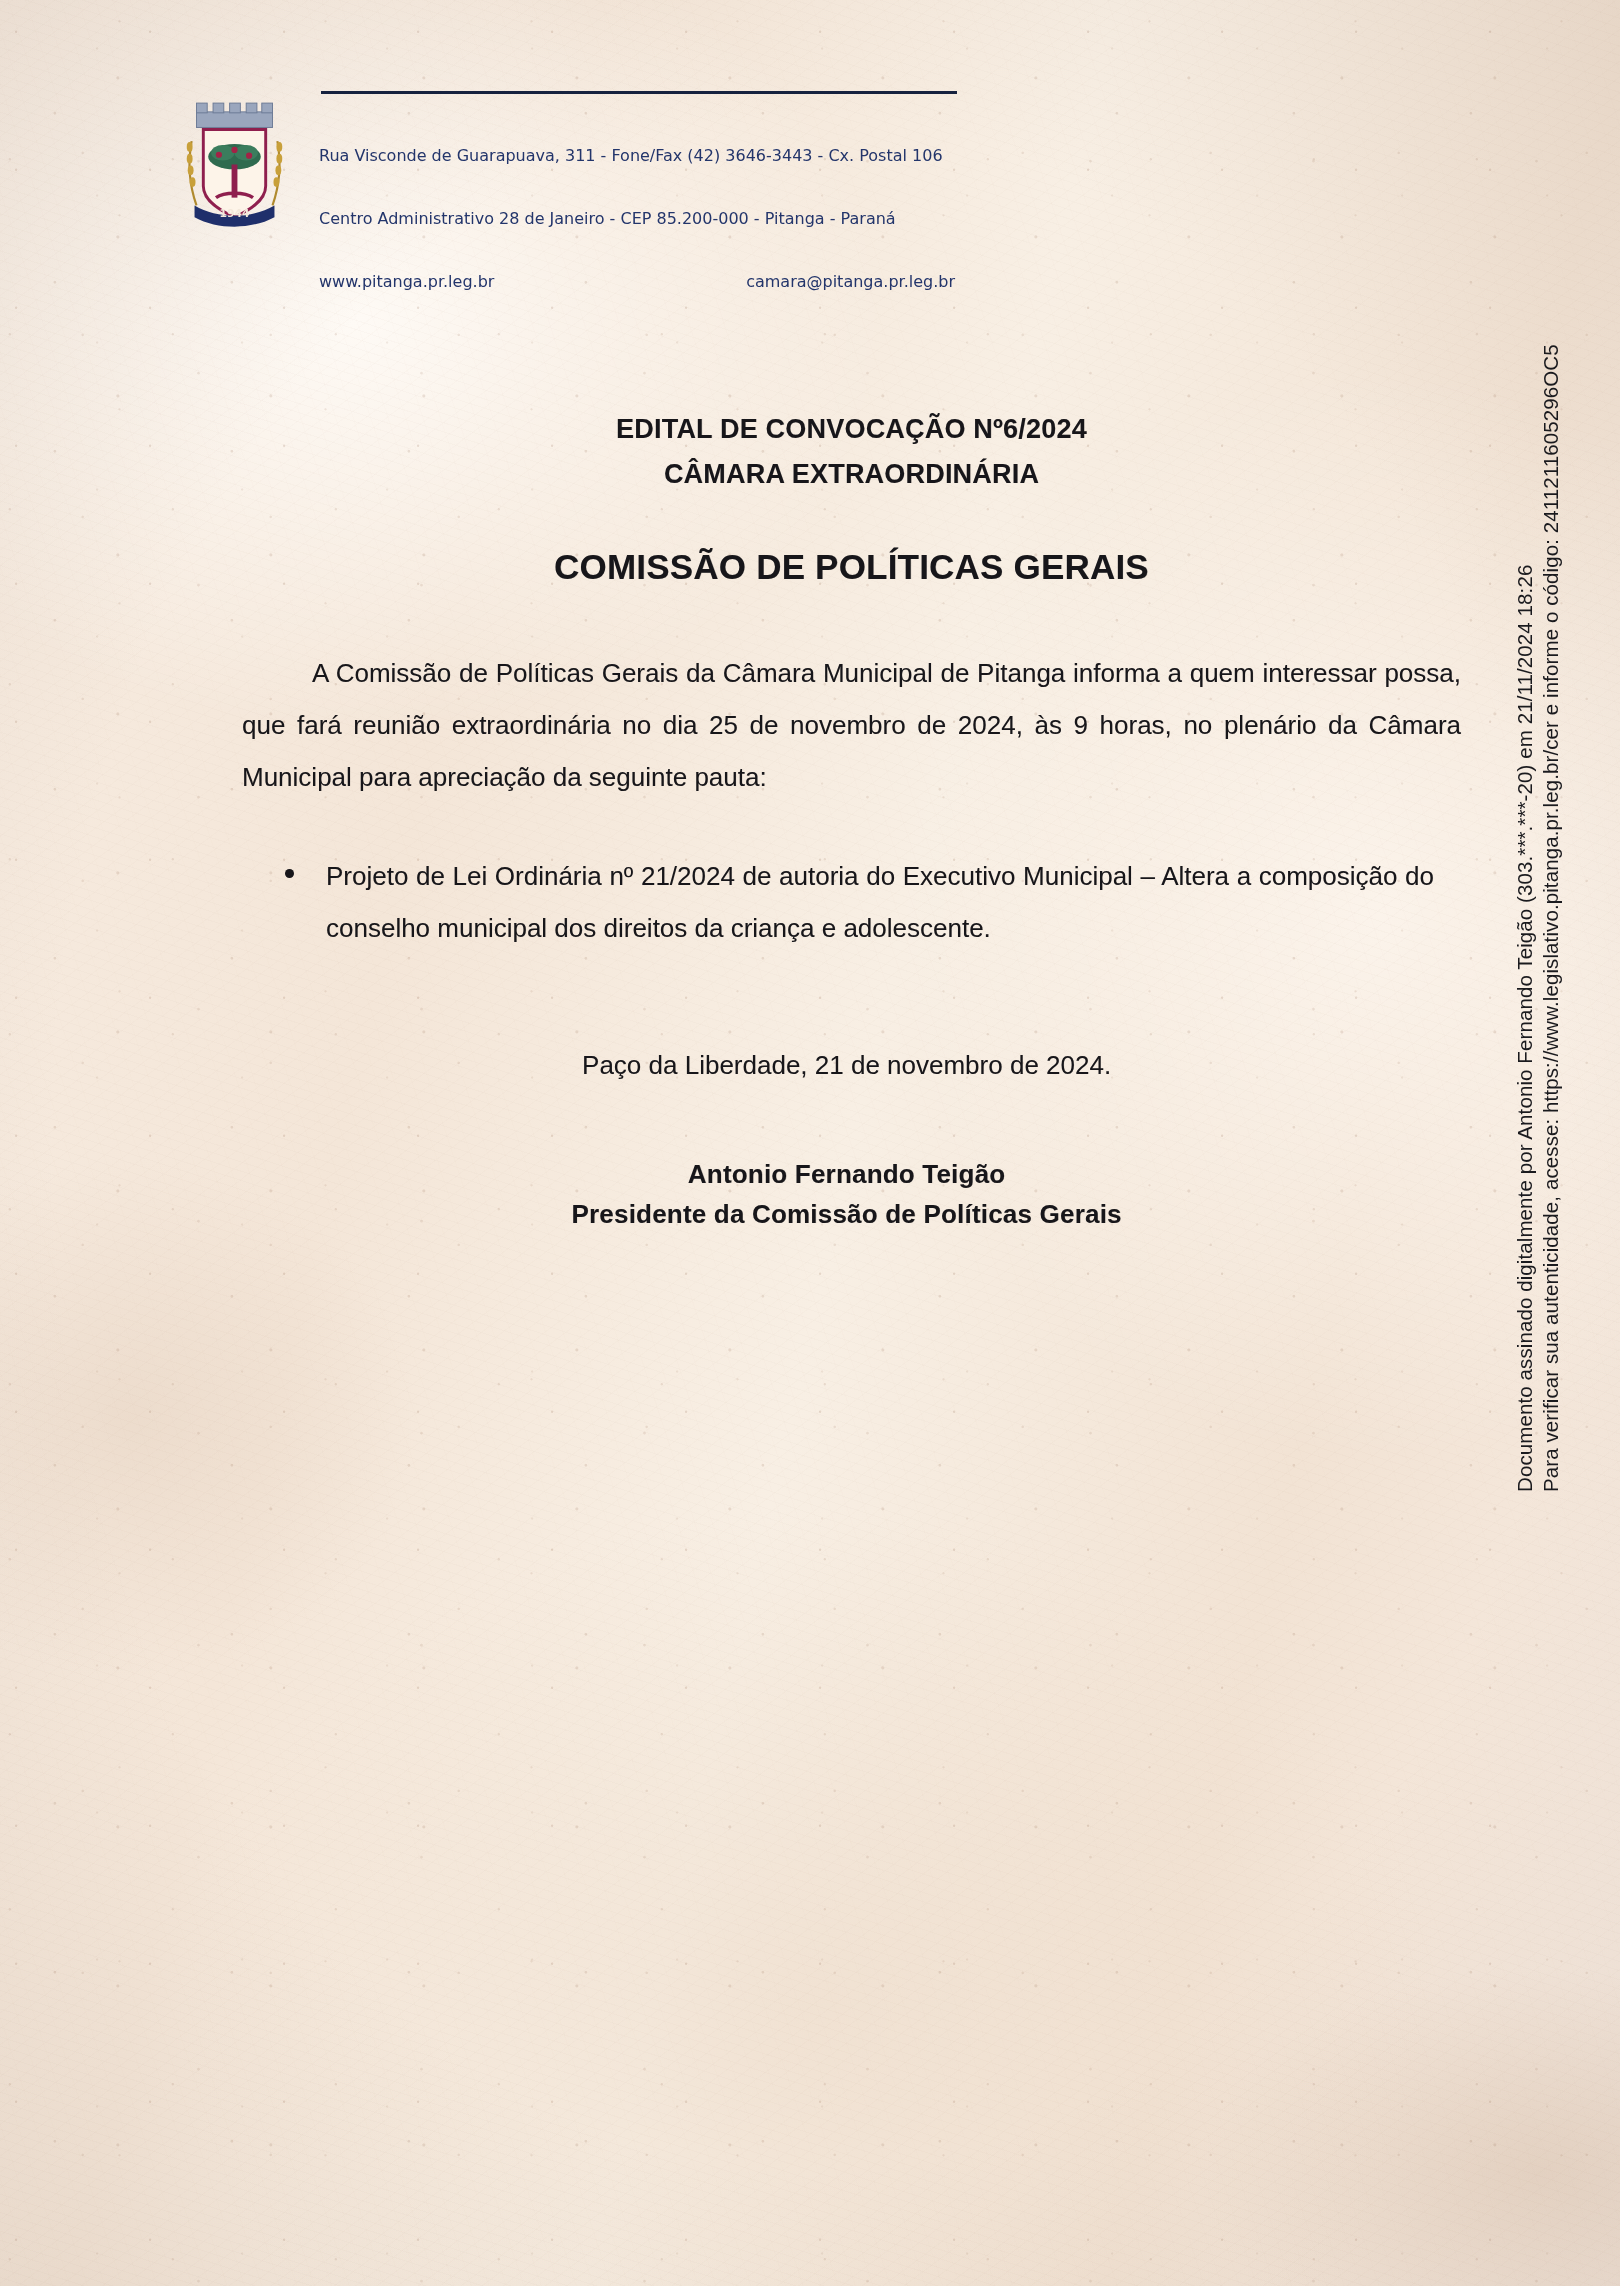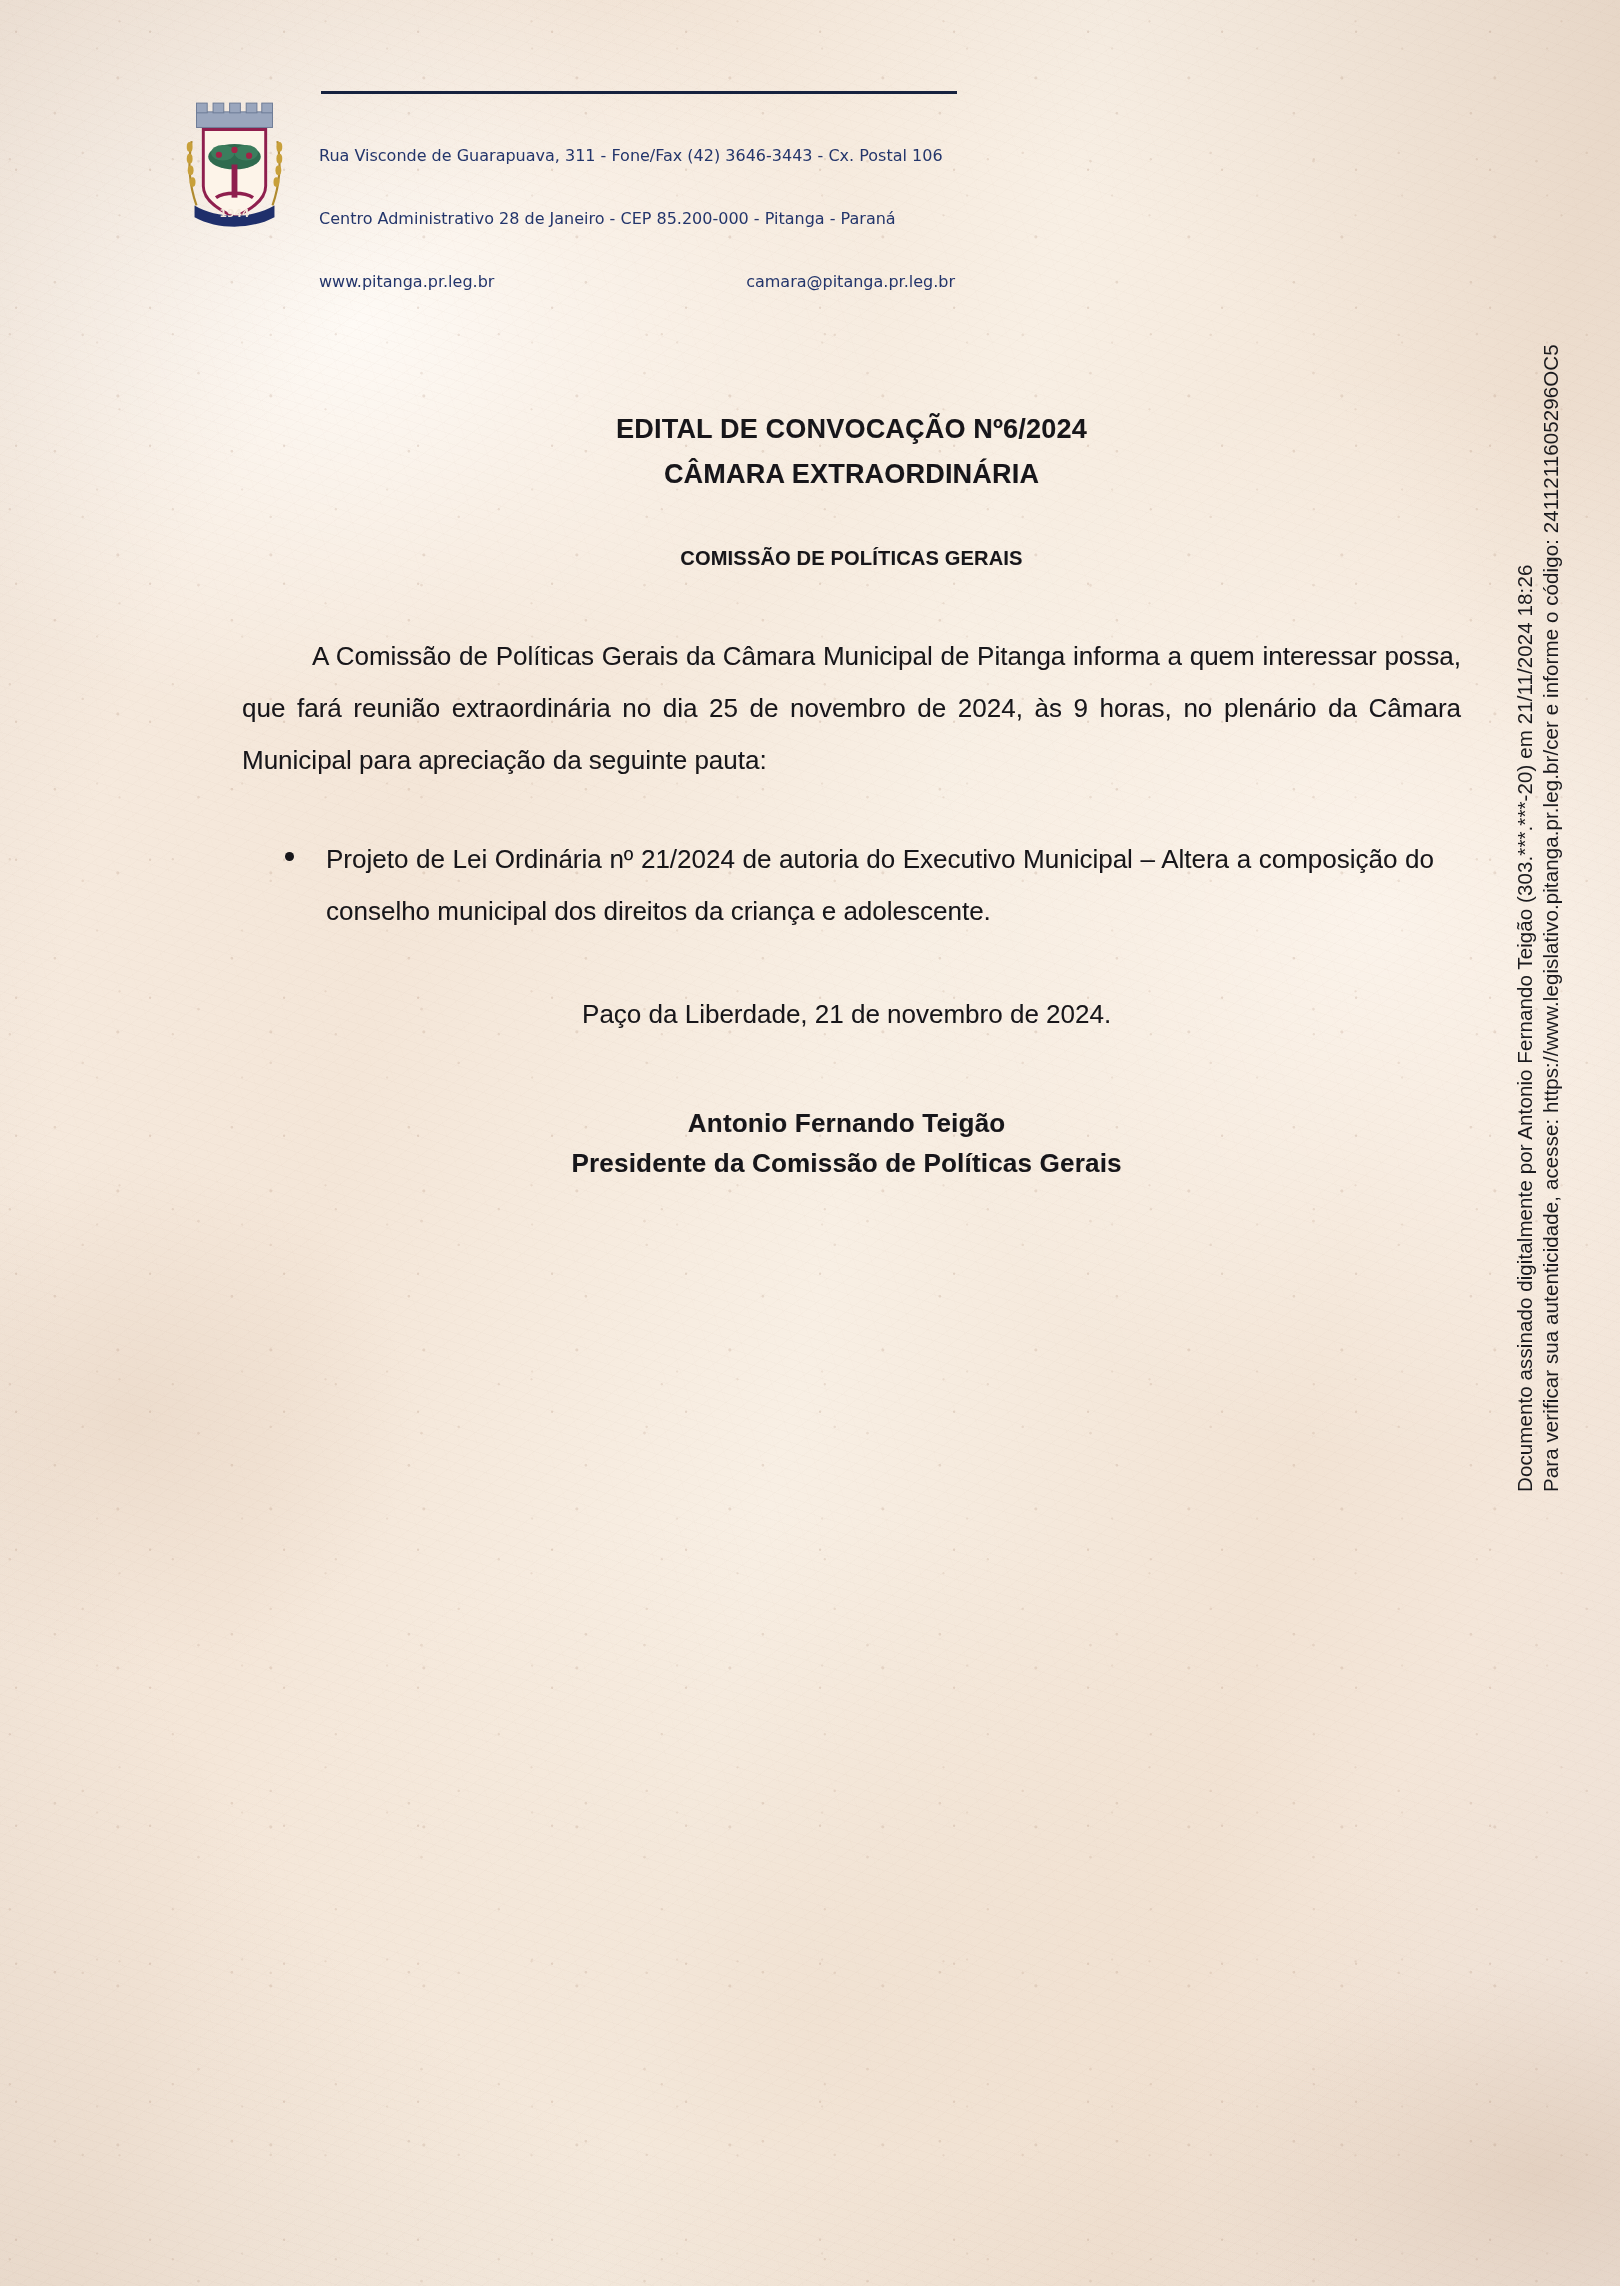--- a/index.html
+++ b/index.html
@@ -134,21 +134,21 @@
     text-align: center;
     font-weight: bold;
     font-size: 27px;
     line-height: 1.68;
     letter-spacing: 0.2px;
     text-shadow: 0.3px 0.3px 0 rgba(0,0,0,0.25);
   }
   .doc-subject {
     text-align: center;
     font-weight: bold;
-    font-size: 20px;
+    font-size: 35px;
     margin-top: 49px;
     letter-spacing: 0.2px;
     text-shadow: 0.3px 0.3px 0 rgba(0,0,0,0.25);
   }
   .para {
     font-size: 26px;
     line-height: 2.0;
     text-align: justify;
     text-justify: inter-word;
     margin-top: 60px;
@@ -185,21 +185,21 @@
     line-height: 2.0;
     text-align: justify;
     margin-top: 55px;
     text-shadow: 0.2px 0.2px 0 rgba(0,0,0,0.2);
   }
   .para-closing .indent { display: inline-block; width: 80px; }
 
   .place-date {
     text-align: center;
     font-size: 26px;
-    margin-top: 62px;
+    margin-top: 96px;
     padding-right: 9.8px;
     text-shadow: 0.2px 0.2px 0 rgba(0,0,0,0.2);
   }
   .signature {
     text-align: center;
     margin-top: 78px;
     padding-right: 9.8px;
   }
   .sig-name {
     font-weight: bold;

